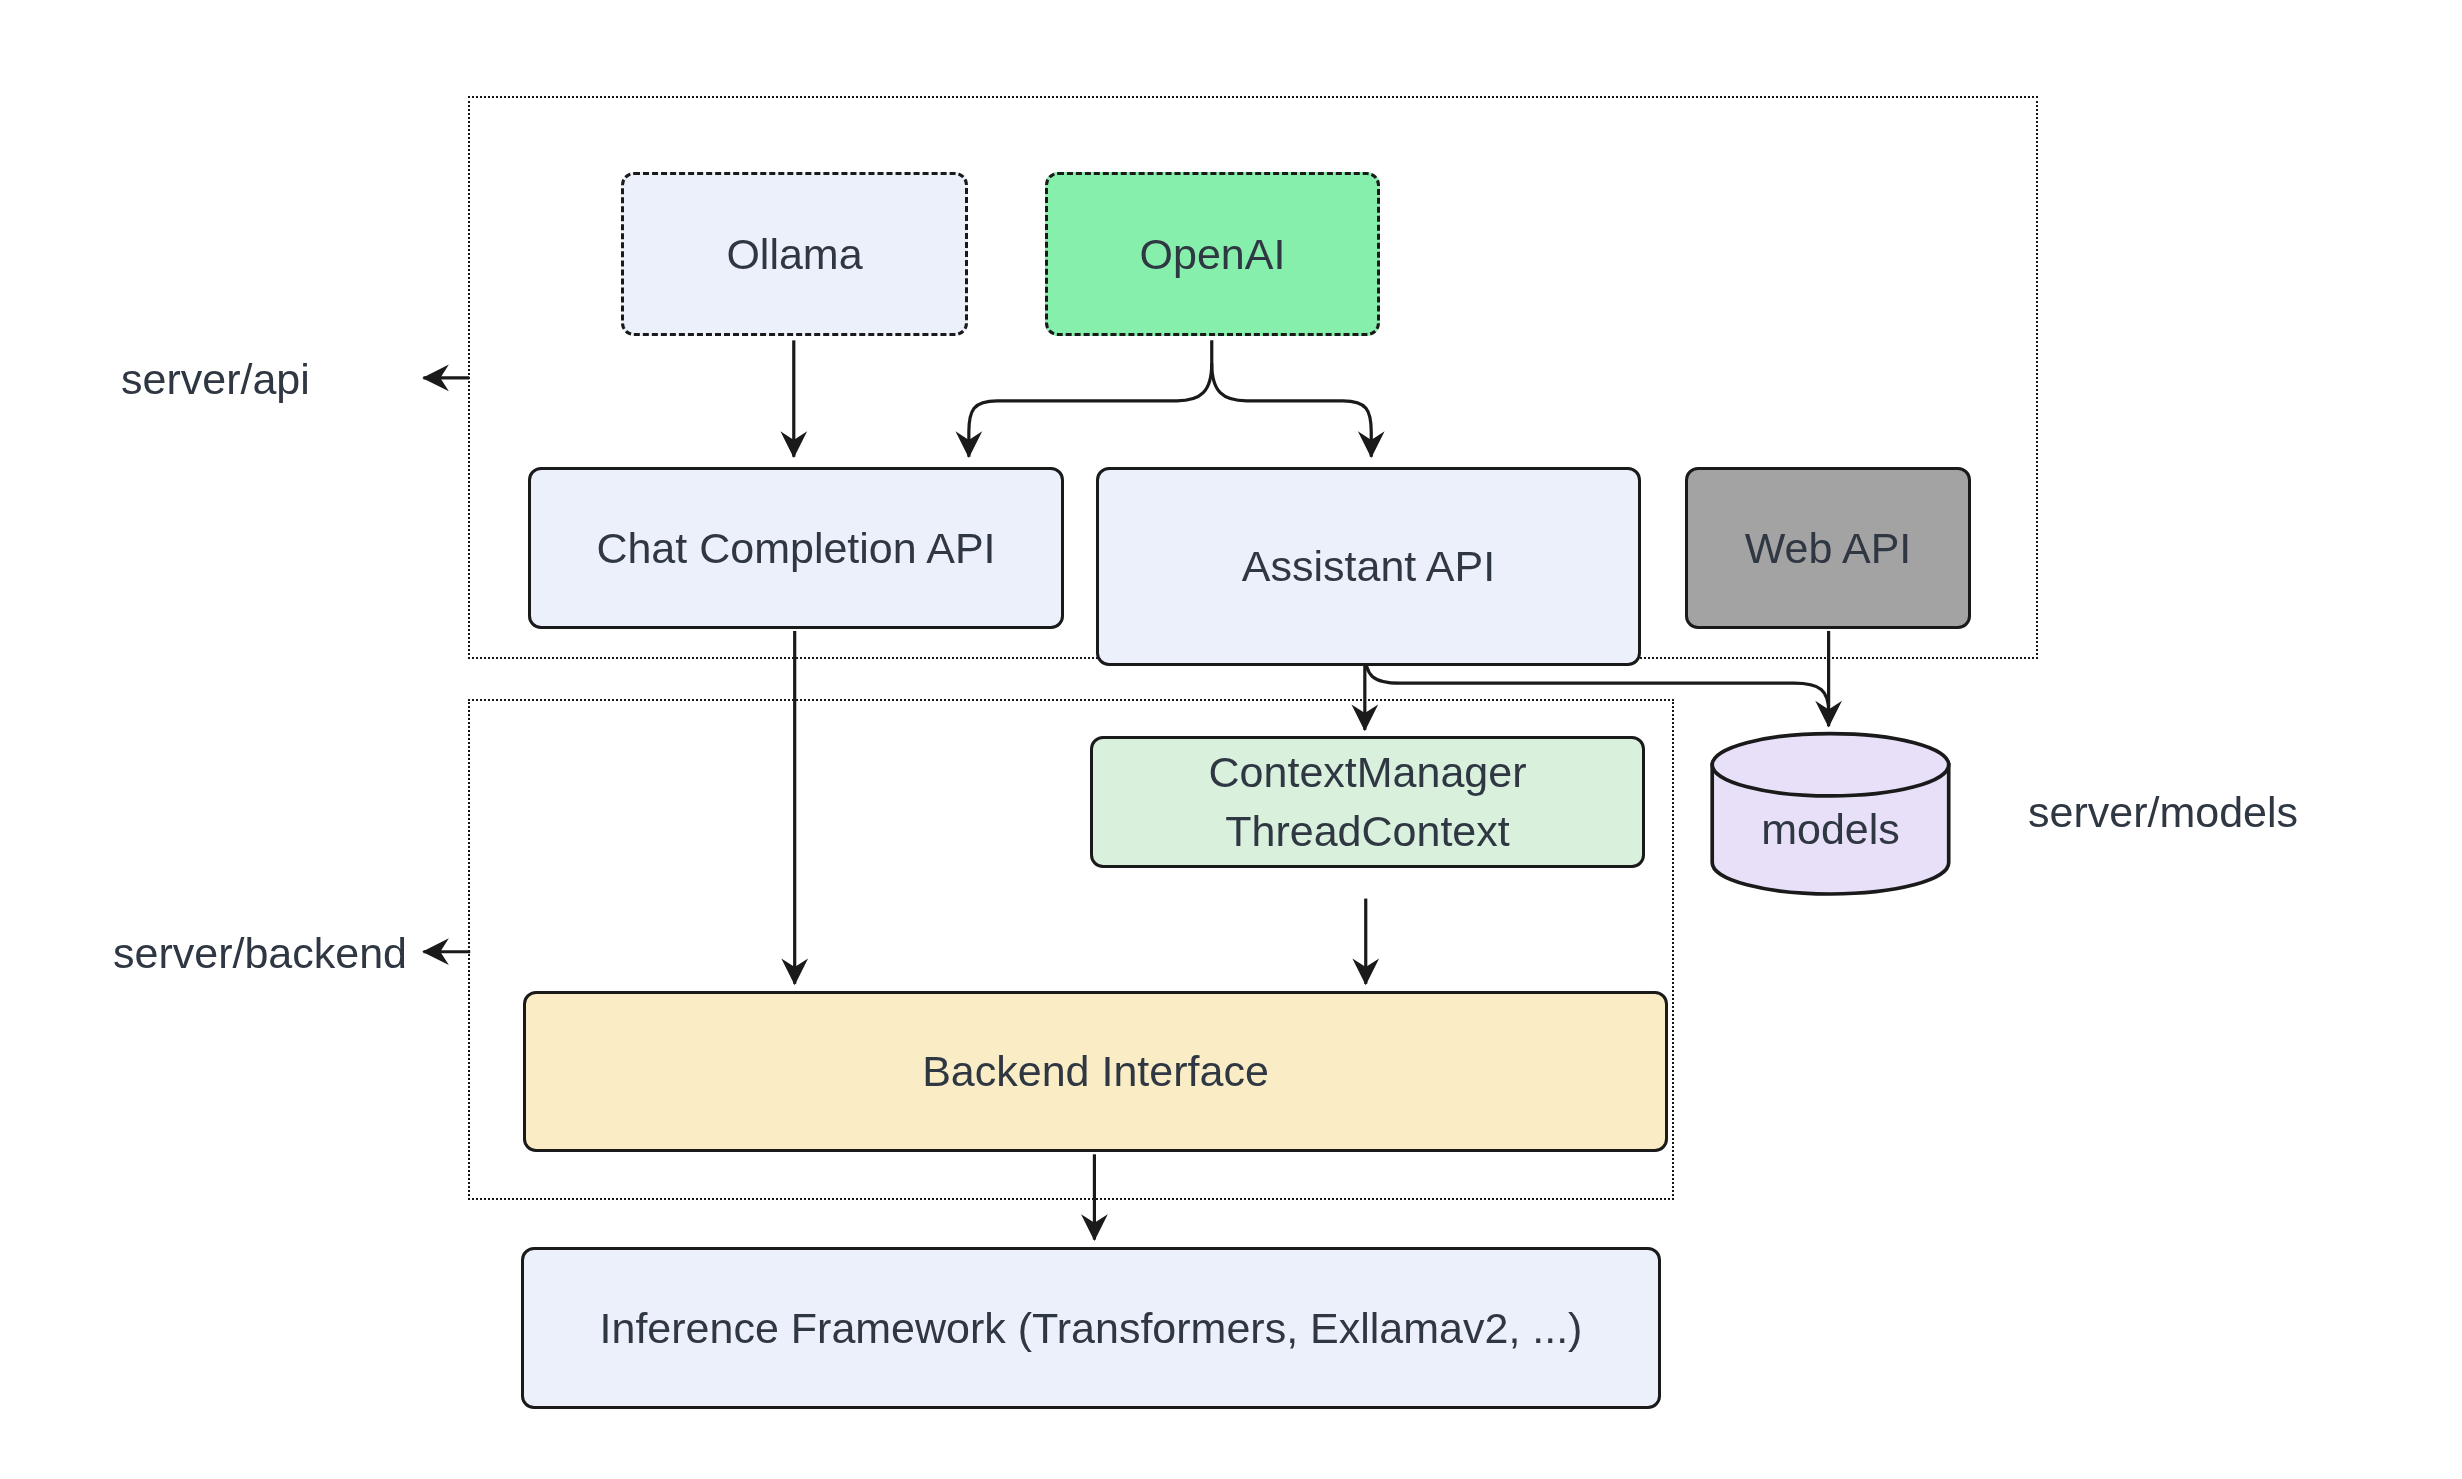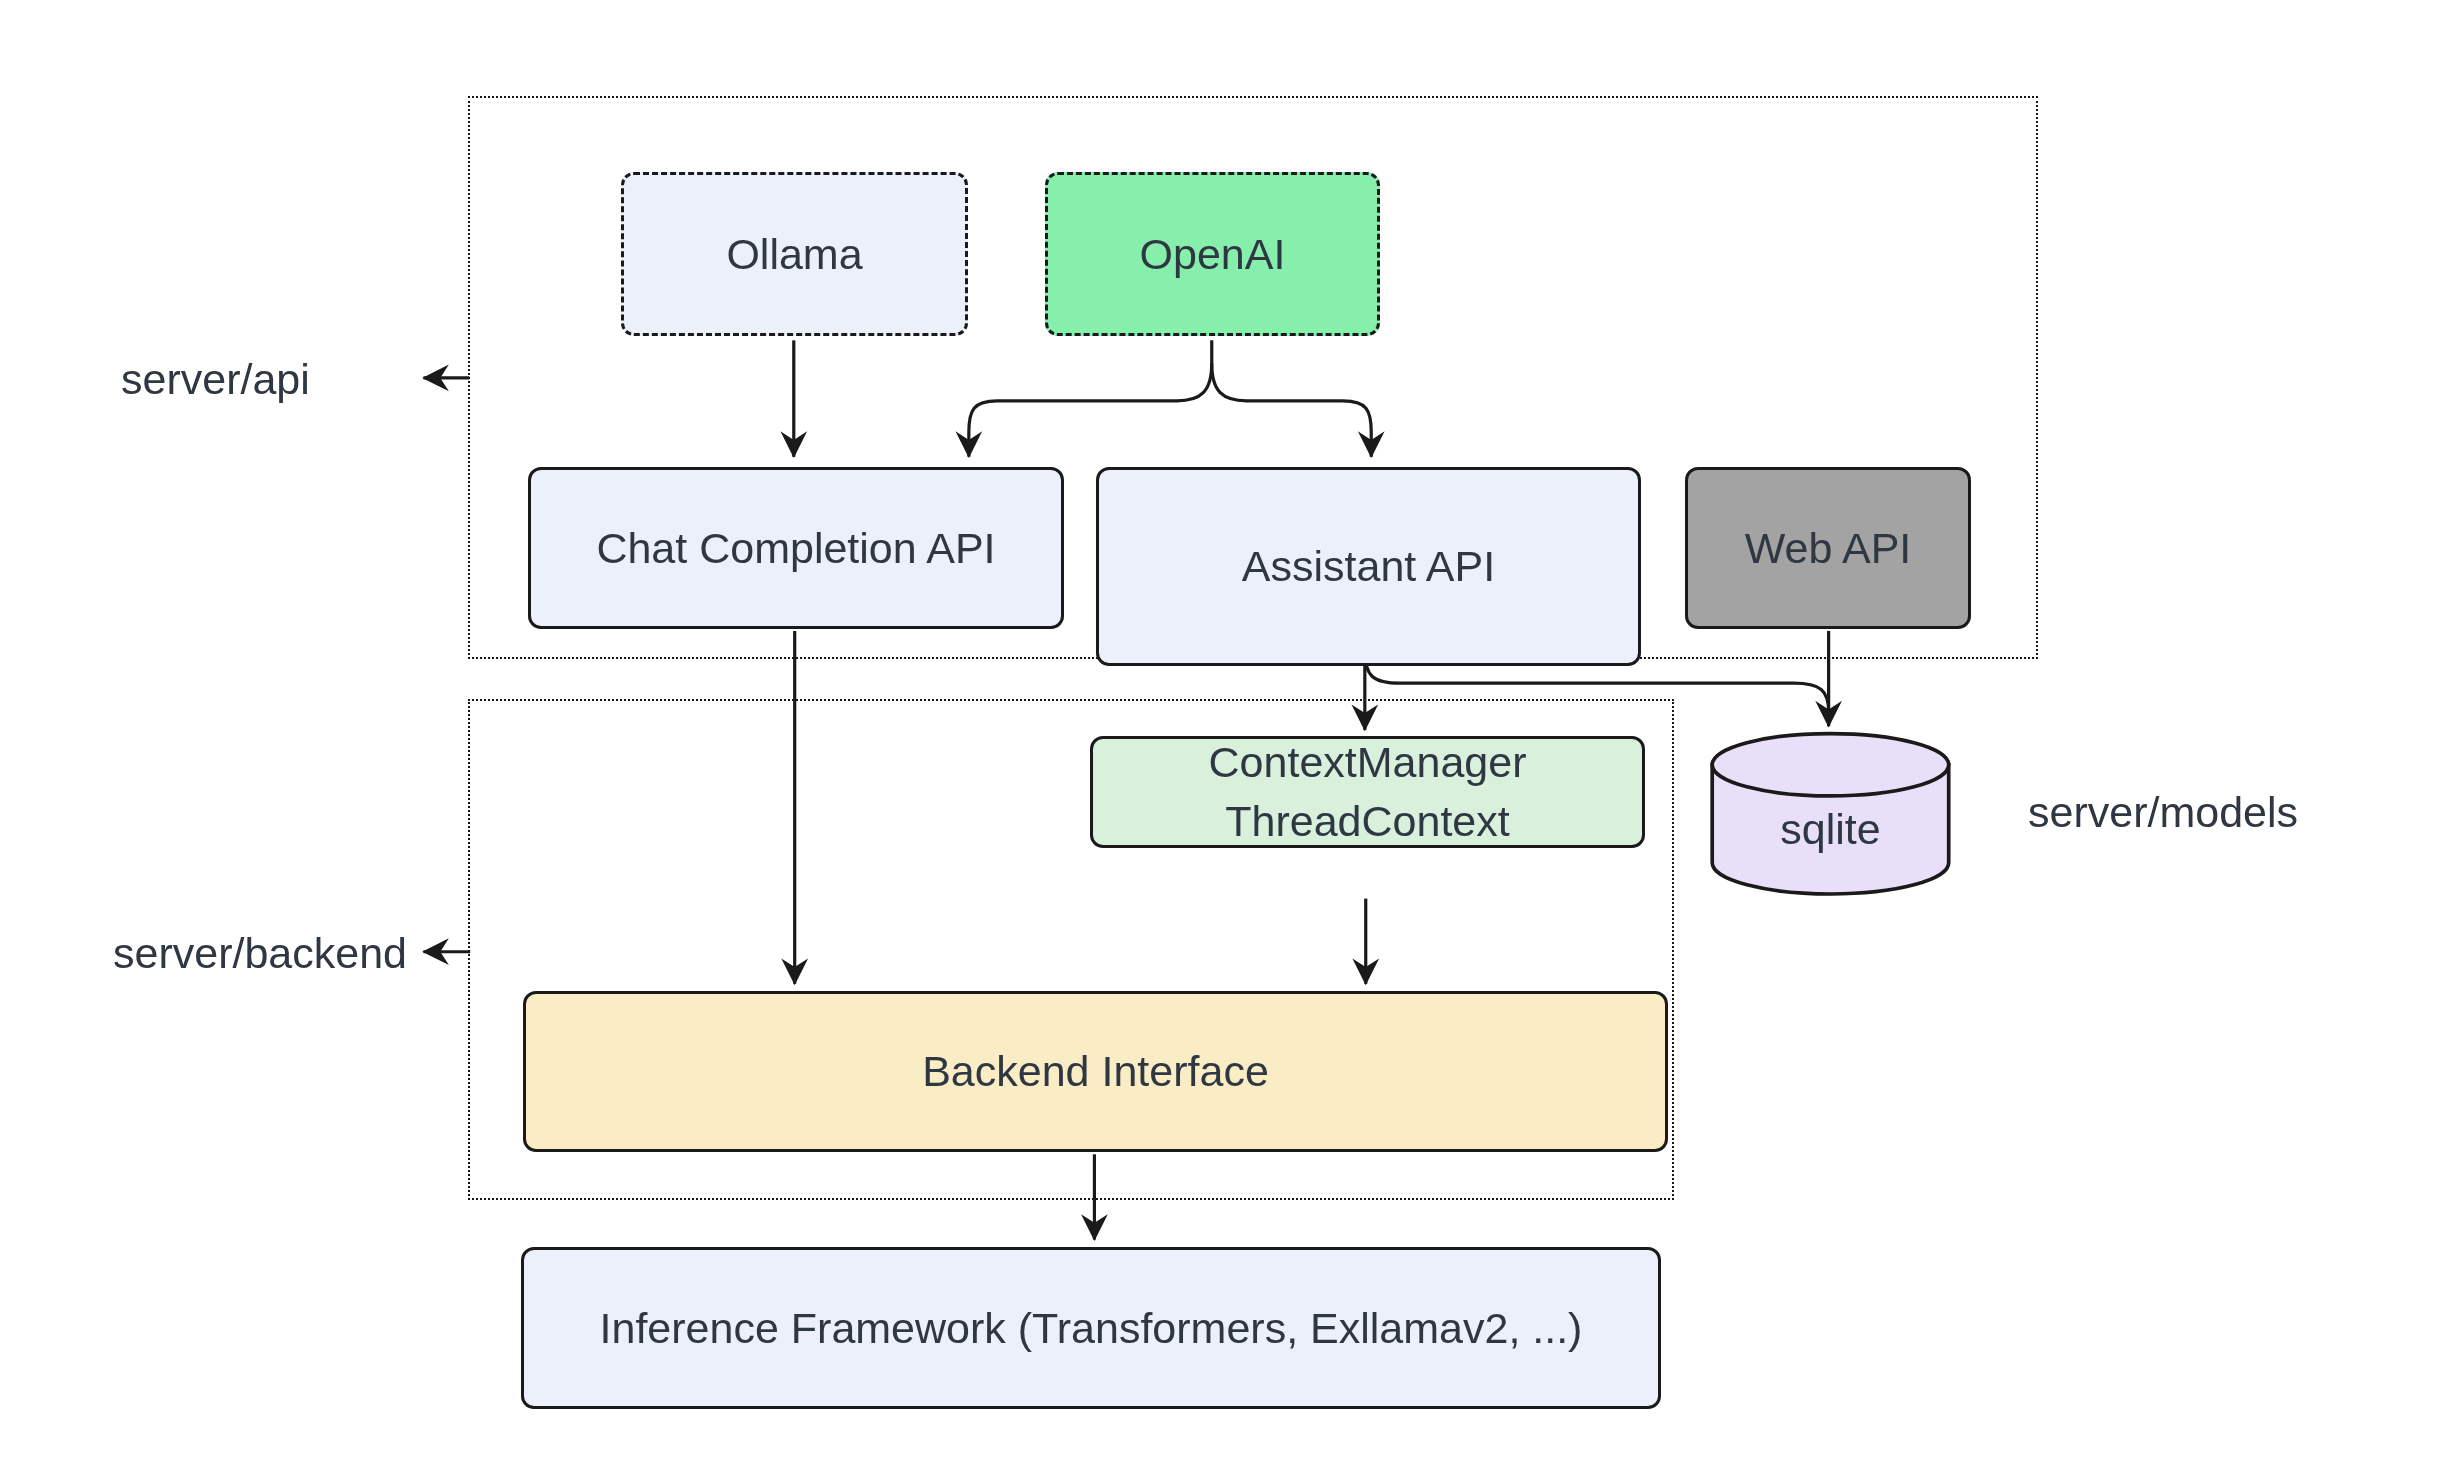--- a/index.html
+++ b/index.html
@@ -19,21 +19,21 @@
     position:absolute;display:flex;align-items:center;justify-content:center;
     border:3.7px solid var(--stroke);border-radius:13px;
     font-size:43px;line-height:1.32;color:var(--text);text-align:center;
   }
   .node.dashed{border-style:dashed;}
   .node-ollama{left:621px;top:172px;width:347px;height:164px;}
   .node-openai{left:1045px;top:172px;width:335px;height:164px;}
   .node-chat{left:528px;top:467px;width:536px;height:162px;}
   .node-assistant{left:1096px;top:467px;width:545px;height:199px;}
   .node-webapi{left:1685px;top:467px;width:286px;height:162px;}
-  .node-context{left:1090px;top:736px;width:555px;height:112px;flex-direction:column;line-height:59px;}
+  .node-context{left:1090px;top:736px;width:555px;height:132px;flex-direction:column;line-height:59px;}
   .node-backend{left:523px;top:991px;width:1145px;height:161px;}
   .node-inference{left:521px;top:1247px;width:1140px;height:162px;}
   .cyl-label{
     position:absolute;left:1712px;top:802px;width:237px;height:55px;
     display:flex;align-items:center;justify-content:center;
     font-size:43px;color:var(--text);
   }
   .region-label{
     position:absolute;font-size:43px;color:var(--text);height:50px;line-height:50px;white-space:nowrap;
   }
@@ -103,21 +103,21 @@
     <span>ThreadContext</span>
   </div>
   <div class="node node-backend" style="background-color: rgb(250, 237, 198);">
     <span>Backend Interface</span>
   </div>
   <div class="node node-inference" style="background-color: rgb(235, 240, 250);">
     <span>Inference Framework (Transformers, Exllamav2, ...)</span>
   </div>
 
   <div class="cyl-label">
-    <span>sqlite</span>
+    <span>models</span>
   </div>
 
   <div class="region-label label-api">server/api</div>
   <div class="region-label label-backend">server/backend</div>
   <div class="region-label label-models">server/models</div>
 
 </div>
 
 
 </body></html>

